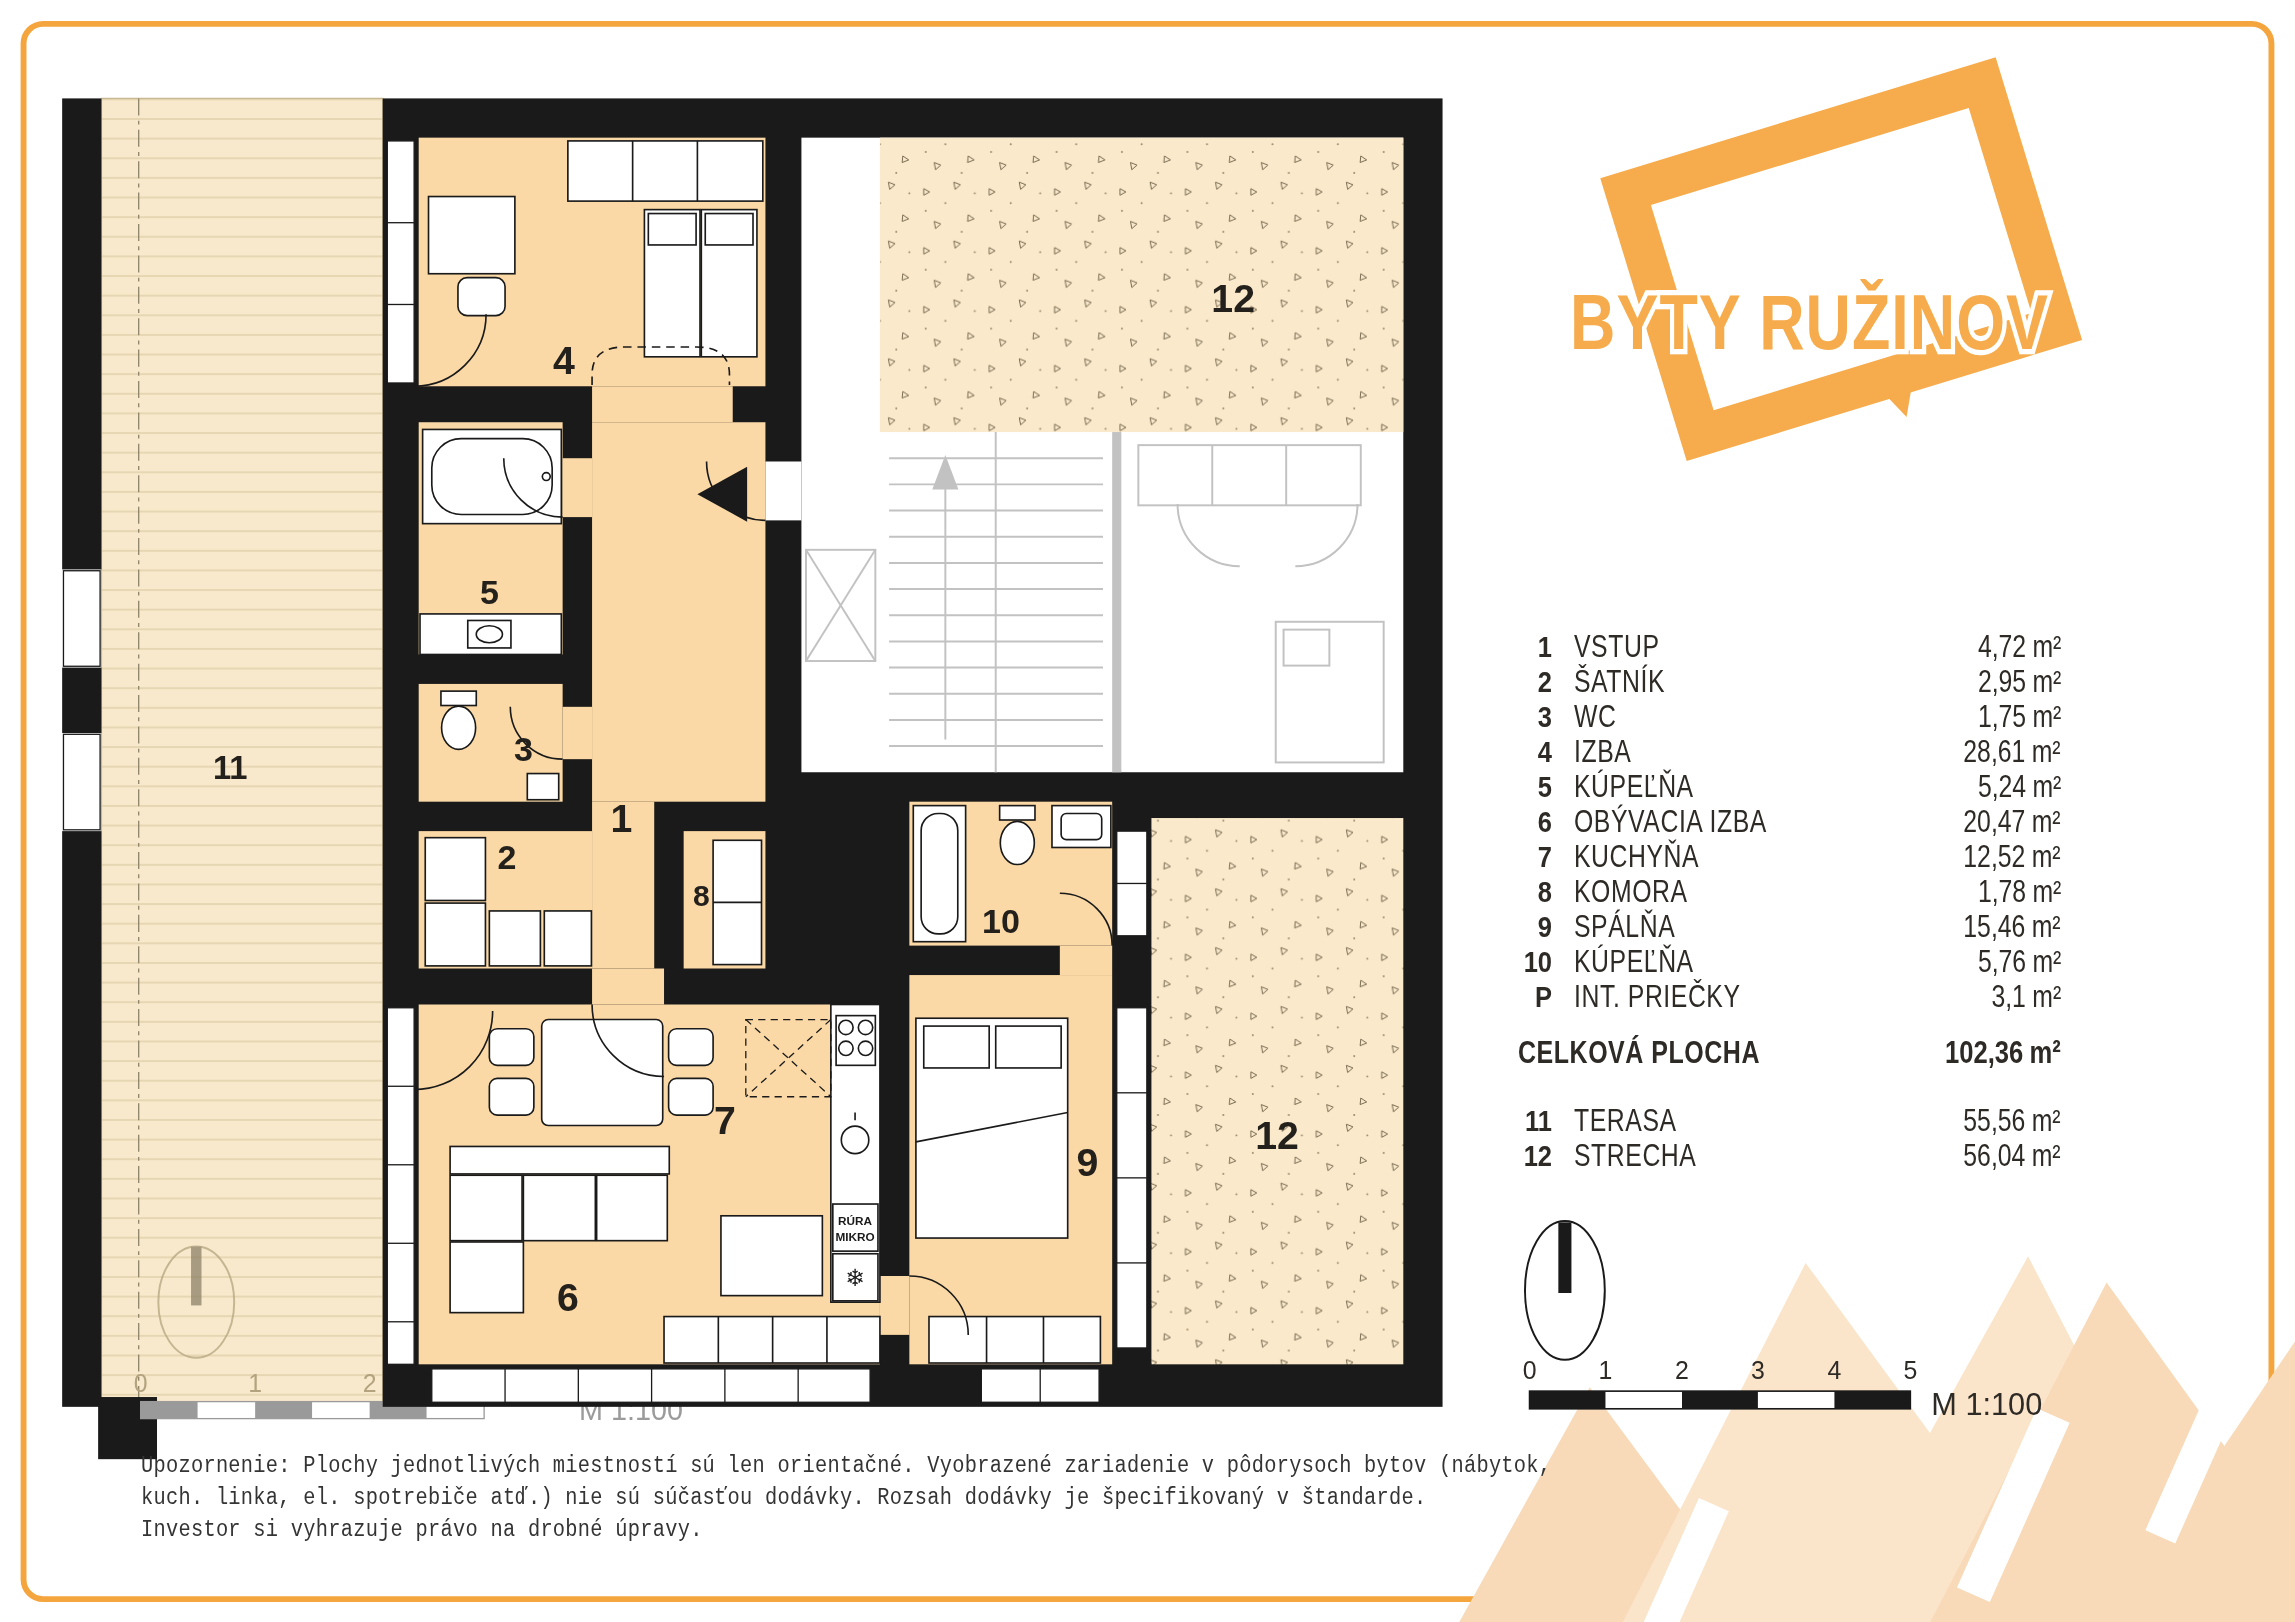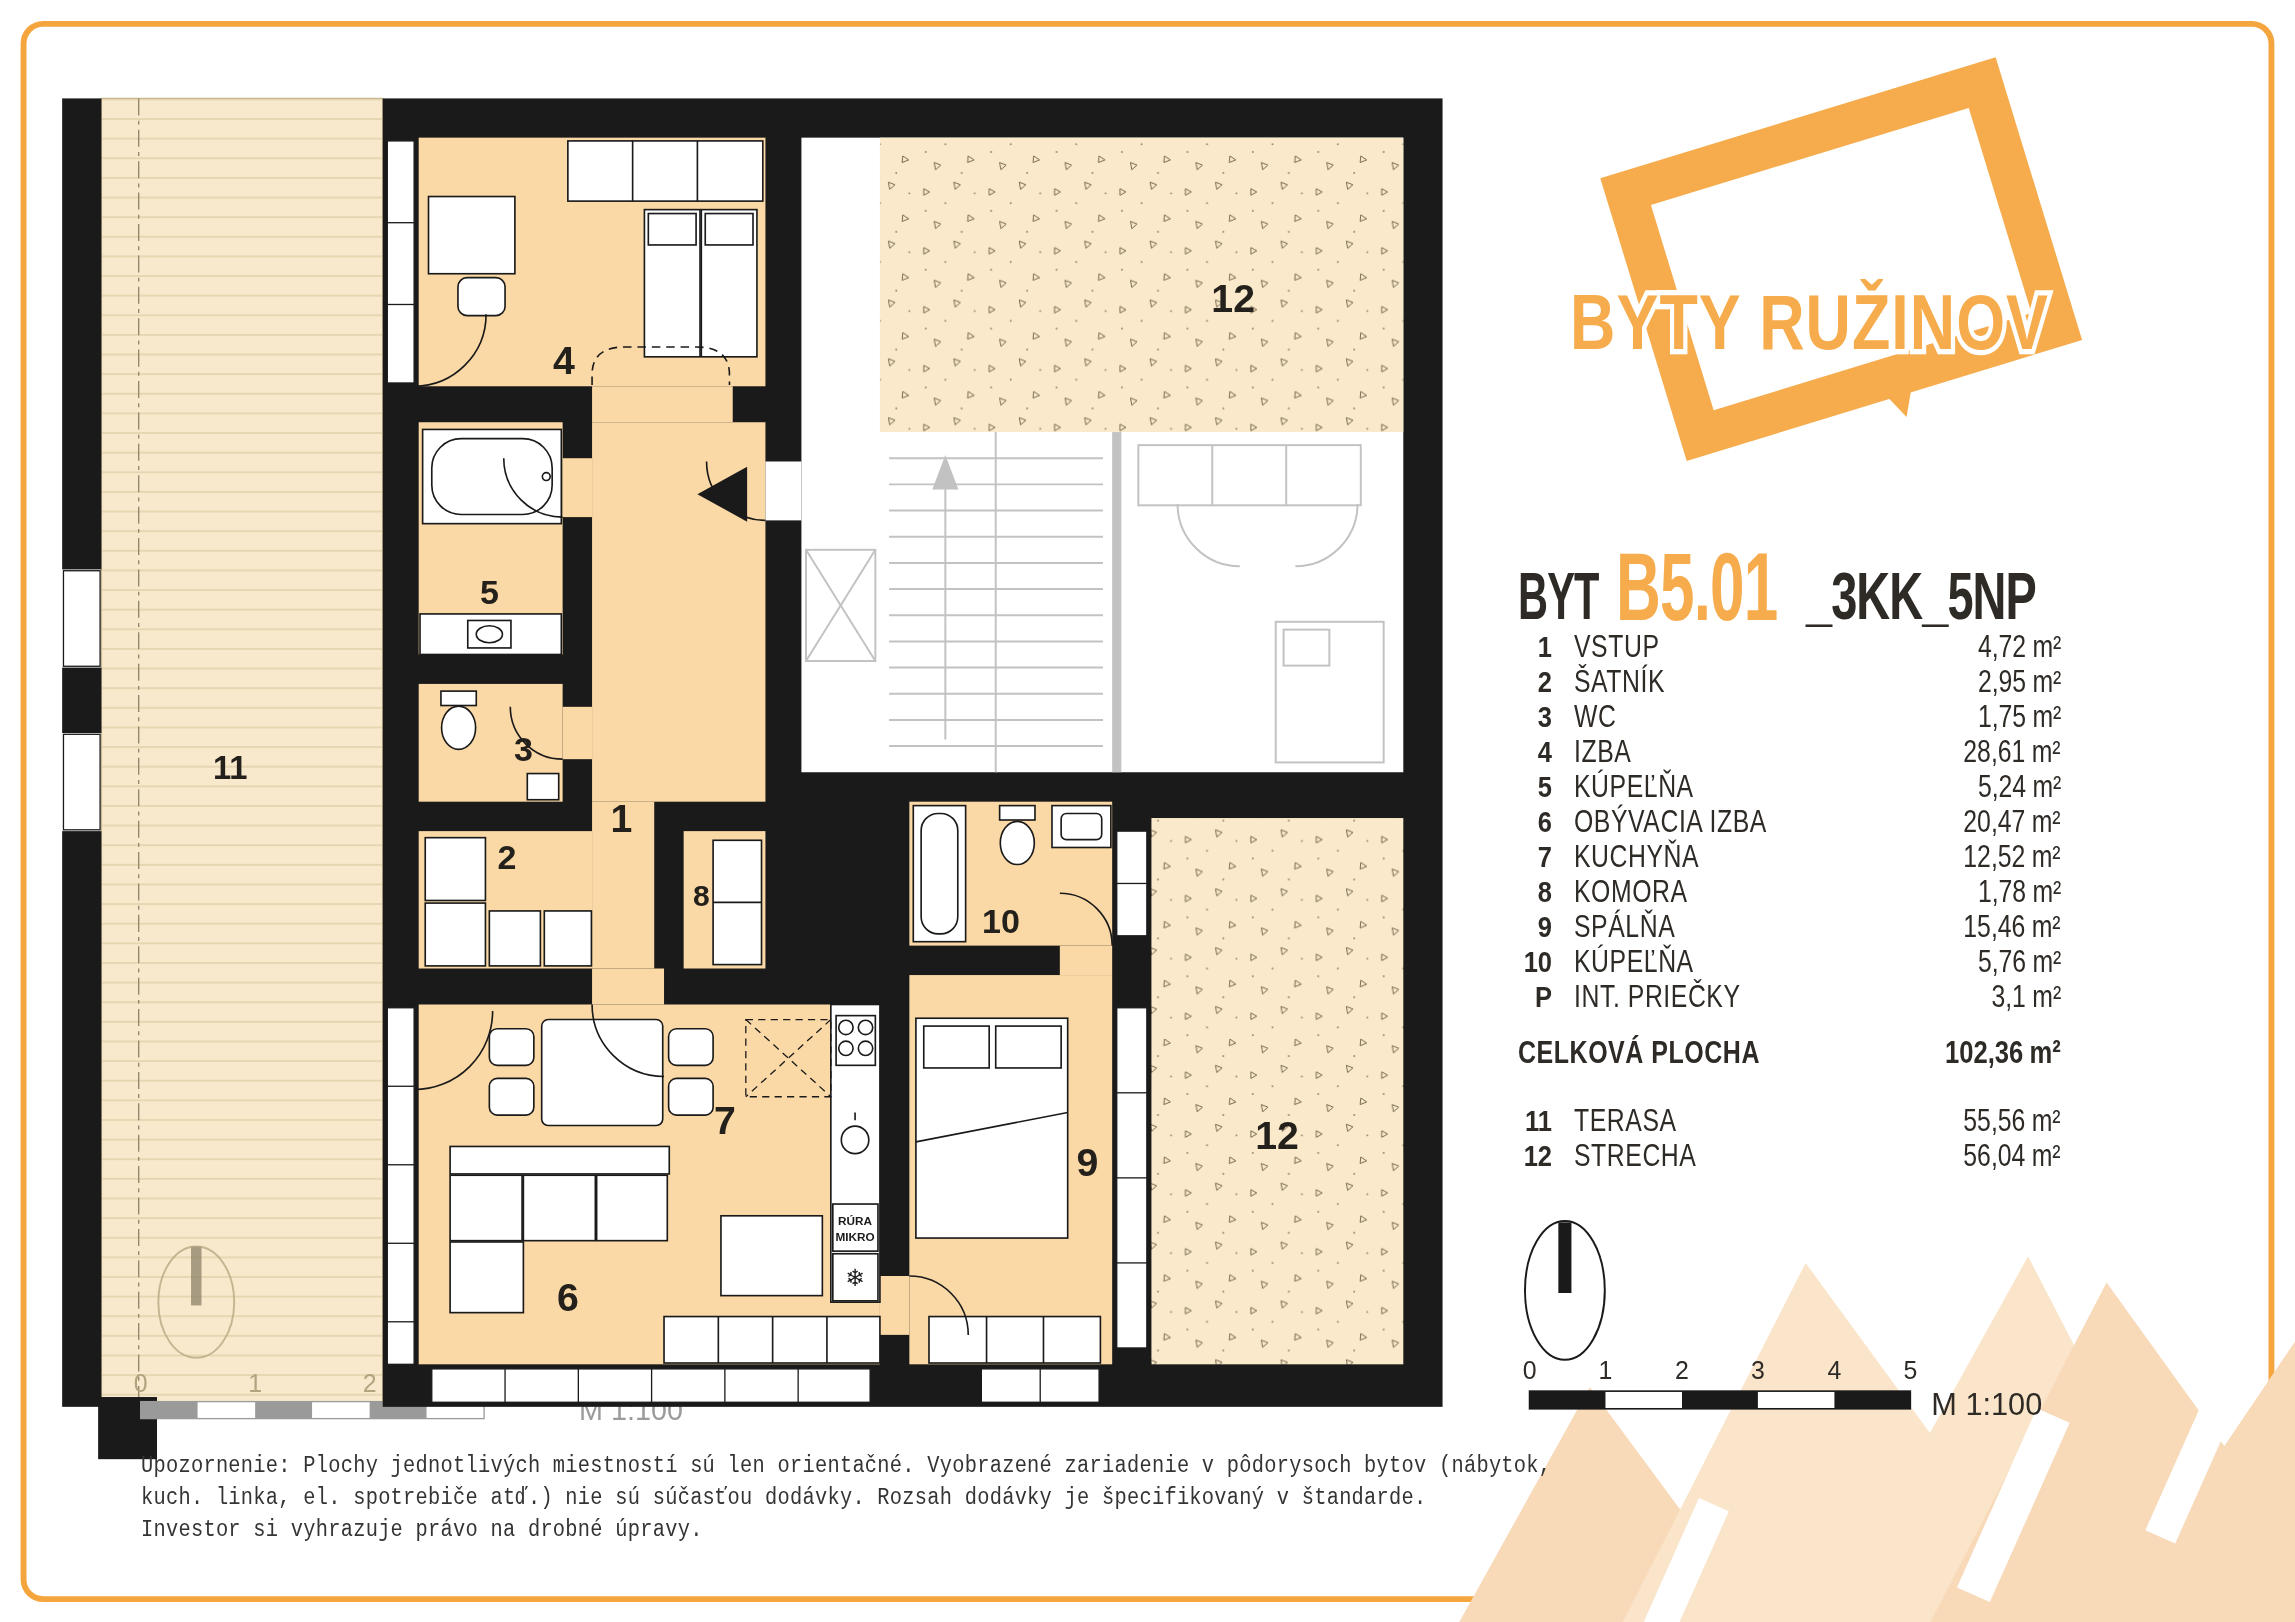--- a/index.html
+++ b/index.html
@@ -318,25 +318,20 @@
     <text x="2804" y="2108" font-size="38" text-anchor="middle">4</text>
     <text x="2920" y="2108" font-size="38" text-anchor="middle">5</text>
     <rect x="2338" y="2126" width="582" height="27" fill="#ffffff" stroke="#1A1A1A" stroke-width="2.5"></rect>
     <rect x="2338" y="2126" width="116" height="27" fill="#1A1A1A"></rect>
     <rect x="2571" y="2126" width="116" height="27" fill="#1A1A1A"></rect>
     <rect x="2804" y="2126" width="116" height="27" fill="#1A1A1A"></rect>
     <text x="2952" y="2162" font-size="47">M 1:100</text>
   </g>
 </svg>
 
-<div class="title">
-  <span class="t-byt">BYT</span>
-  <span class="t-code">B5.01</span>
-  <span class="t-suffix">_3KK_5NP</span>
-</div>
 
 <div class="legend">
   <div class="lrow">
     <span class="lnum">1</span>
     <span class="lname">VSTUP</span>
     <span class="larea"><i>4,72</i><i class="u">m²</i></span>
   </div>
   <div class="lrow">
     <span class="lnum">2</span>
     <span class="lname">ŠATNÍK</span>

